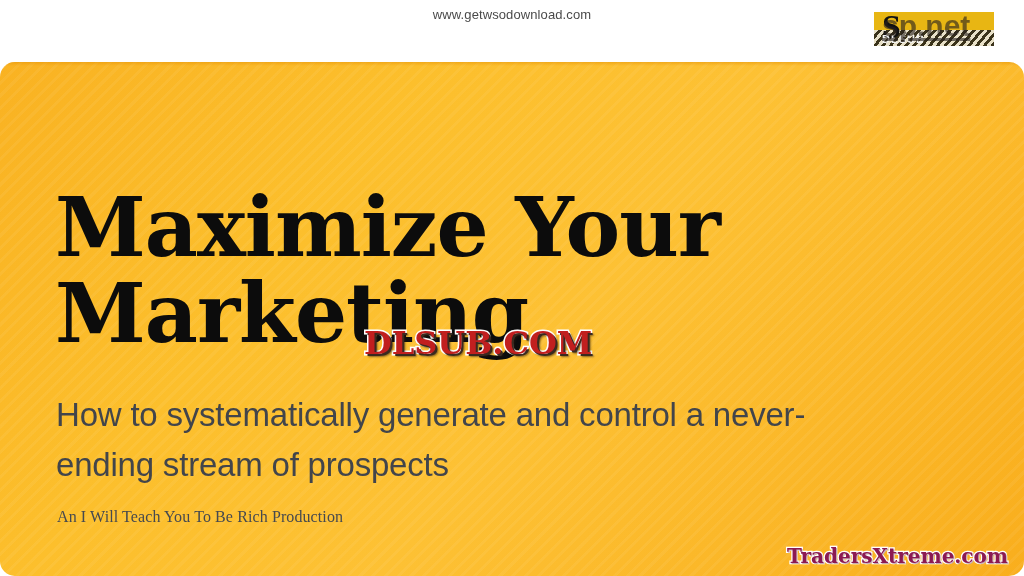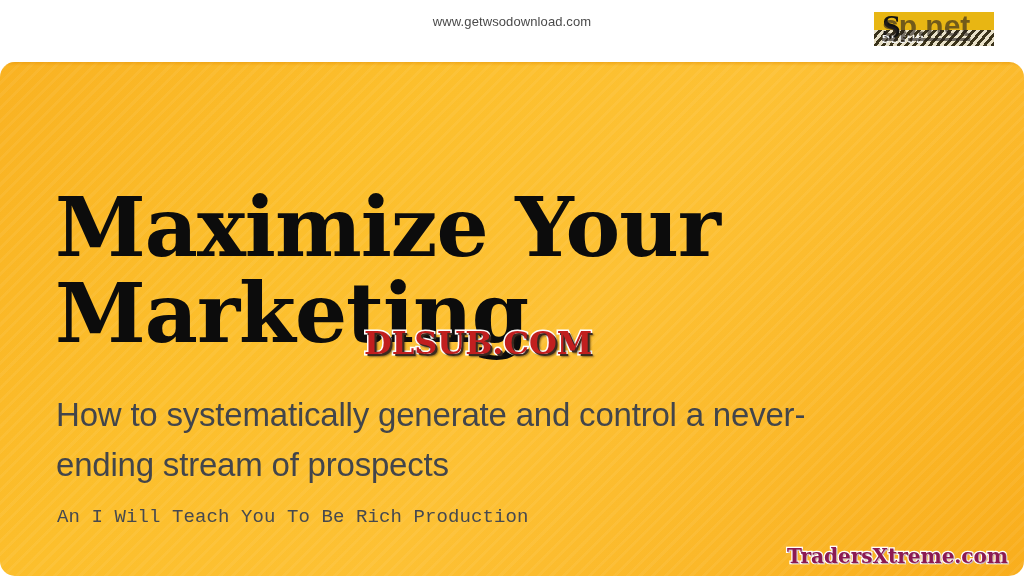--- a/index.html
+++ b/index.html
@@ -26,21 +26,21 @@
     left: 0;
     top: 0;
     width: 1024px;
     height: 62px;
     background: #ffffff;
     z-index: 30;
   }
   .banner-url {
     position: absolute;
     left: 0;
-    top: 14px;
+    top: 7px;
     width: 1024px;
     text-align: center;
     font-family: "Liberation Sans", sans-serif;
     font-size: 13px;
     color: #4a4a4a;
     letter-spacing: 0.1px;
   }
 
   
   .logo-wrap {
@@ -197,22 +197,22 @@
     color: #42454b;
     letter-spacing: -0.2px;
     z-index: 6;
   }
 
   
   .credit {
     position: absolute;
     left: 57px;
     top: 445px;
-    font-family: Liberation Mono, monospace;
-    font-size: 19px;
+    font-family: Liberation Serif, serif;
+    font-size: 16px;
     line-height: 20px;
     color: #46494f;
     letter-spacing: 0.1px;
     z-index: 6;
   }
 
   
   .traders {
     position: absolute;
     right: 16px;

